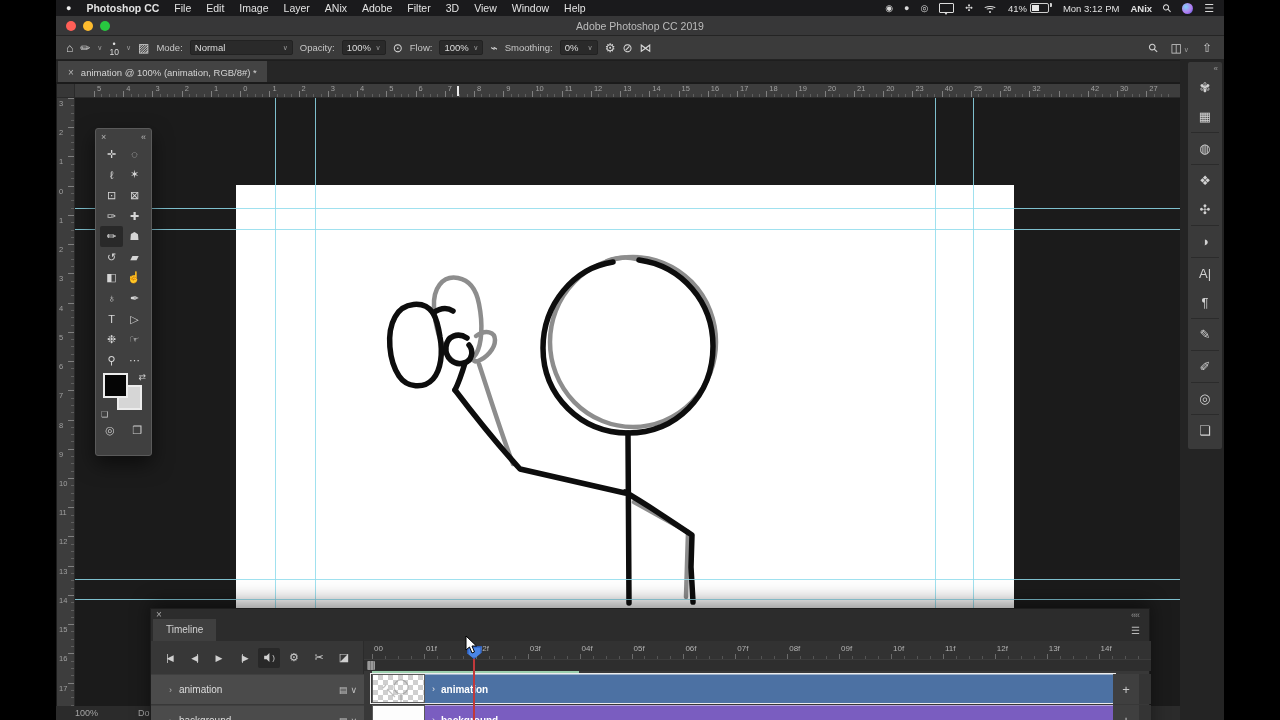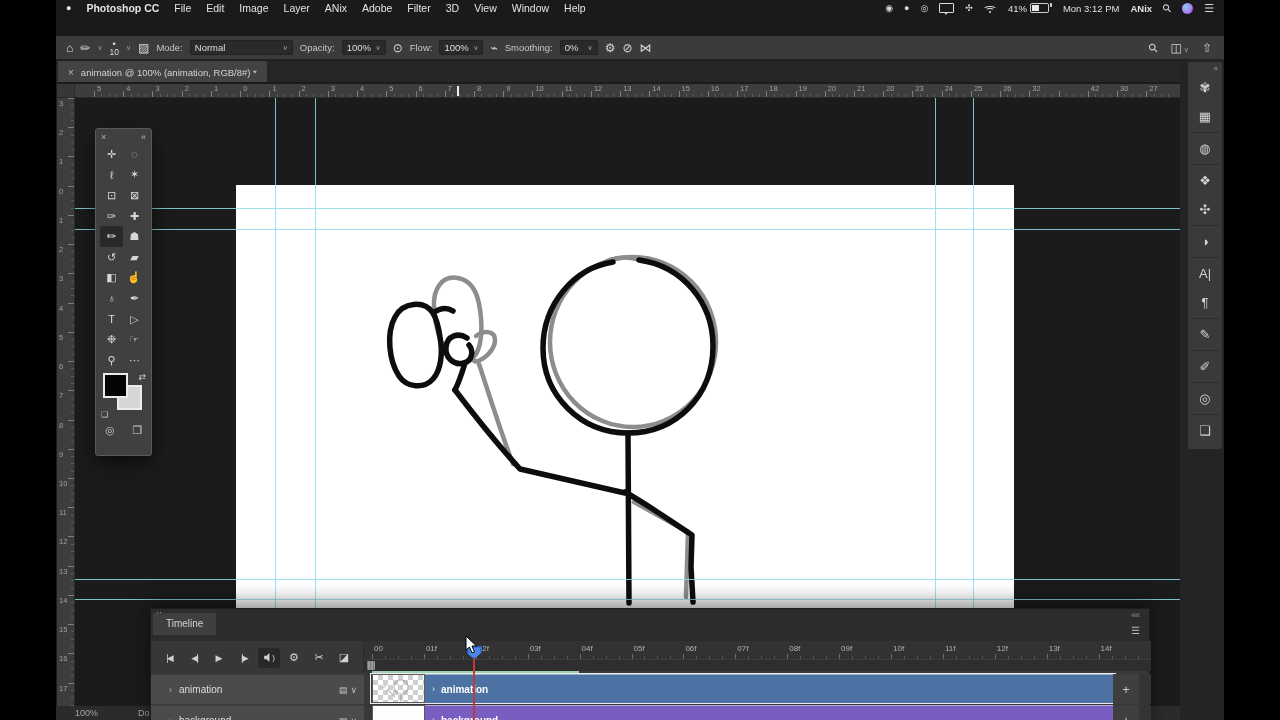--- a/index.html
+++ b/index.html
@@ -91,21 +91,21 @@
   .dock{position:absolute;left:8px;top:2px;width:34px;background:#3a3a3a;border-radius:2px;padding-bottom:4px}
   .dock-head{text-align:right;color:#9a9a9a;font-size:8px;padding:2px 4px 0 0}
   .ditem{height:29px;display:flex;align-items:center;justify-content:center;color:#d2d2d2;font-size:13px}
   .dsep{height:1px;background:#2b2b2b;margin:1px 3px}
 
   
   .timeline{position:absolute;left:94px;top:608px;width:1000px;height:140px;background:#383838;
             border:1px solid #1d1d1d;box-shadow:0 -6px 18px rgba(0,0,0,.45);box-sizing:border-box}
   .tl-head{position:absolute;left:0;top:0;width:100%;height:32px;background:#2c2c2c}
   .tl-close{position:absolute;left:5px;top:0px;color:#a8a8a8;font-size:10px}
-  .tl-tab{position:absolute;left:2px;top:4px;height:22px;line-height:22px;padding:0 13px;
+  .tl-tab{position:absolute;left:2px;top:10px;height:22px;line-height:22px;padding:0 13px;
           background:#3f3f3f;color:#d2d2d2;font-size:10px}
   .tl-collapse{position:absolute;right:10px;top:1px;color:#8f8f8f;font-size:9px;letter-spacing:-1px}
   .tl-menu{position:absolute;right:9px;top:16px;color:#bbb;font-size:10px}
   .tl-controls{position:absolute;left:0;top:32px;width:213px;height:33px;background:#373737;
                border-right:1px solid #2b2b2b;display:flex;align-items:center;gap:3px;padding-left:7px;box-sizing:border-box}
   .tbt{width:22px;height:20px;display:flex;align-items:center;justify-content:center;color:#d0d0d0;font-size:9px}
   .tbt.wide{letter-spacing:-2px}
   .tbt.active{background:#282828;border-radius:2px}
   .spk{width:7px;height:9px;background:#d0d0d0;clip-path:polygon(0 30%,35% 30%,75% 0,75% 100%,35% 70%,0 70%)}
   .spk-w{font-size:8px;color:#d0d0d0;margin-left:1px;letter-spacing:-1px}
@@ -180,20 +180,28 @@
           <div class="nub"></div>
         </div>
         <div>Mon 3:12 PM</div>
         <div style="font-weight: bold;">ANix</div>
         <div class="ic lens" style="font-size: 11px;">⚲</div>
         <div class="siri"></div>
         <div class="ic " style="font-size: 11px;">☰</div>
       </div>
   </div>
 
+  <div class="titlebar">
+    <div class="lights">
+      <span class="light" id="lt-close" style="background: rgb(255, 95, 87);"></span>
+      <span class="light" id="lt-min" style="background: rgb(254, 188, 46);"></span>
+      <span class="light" id="lt-zoom" style="background: rgb(40, 200, 64);"></span>
+    </div>
+    <span>Adobe Photoshop CC 2019</span>
+  </div>
 
   <div class="optionsbar">
     <span class="oicon">⌂</span>
     <span class="oicon">✏</span>
     <span class="chev">∨</span>
     <span class="bsz">
       <b>•</b>
       <span>10</span>
     </span>
     <span class="chev">∨</span>
@@ -381,21 +389,21 @@
         <div class="rlabel" style="left: 811.21px; top: 1px;">20</div>
         <div class="tick" style="left: 837.44px; bottom: 0px; width: 1px; height: 6px;"></div>
         <div class="tick" style="left: 844.747px; bottom: 0px; width: 1px; height: 3px; background: rgb(95, 95, 95);"></div>
         <div class="tick" style="left: 852.055px; bottom: 0px; width: 1px; height: 3px; background: rgb(95, 95, 95);"></div>
         <div class="tick" style="left: 859.362px; bottom: 0px; width: 1px; height: 3px; background: rgb(95, 95, 95);"></div>
         <div class="rlabel" style="left: 840.44px; top: 1px;">23</div>
         <div class="tick" style="left: 866.67px; bottom: 0px; width: 1px; height: 6px;"></div>
         <div class="tick" style="left: 873.977px; bottom: 0px; width: 1px; height: 3px; background: rgb(95, 95, 95);"></div>
         <div class="tick" style="left: 881.285px; bottom: 0px; width: 1px; height: 3px; background: rgb(95, 95, 95);"></div>
         <div class="tick" style="left: 888.592px; bottom: 0px; width: 1px; height: 3px; background: rgb(95, 95, 95);"></div>
-        <div class="rlabel" style="left: 869.67px; top: 1px;">24</div>
+        <div class="rlabel" style="left: 869.67px; top: 1px;">40</div>
         <div class="tick" style="left: 895.9px; bottom: 0px; width: 1px; height: 6px;"></div>
         <div class="tick" style="left: 903.207px; bottom: 0px; width: 1px; height: 3px; background: rgb(95, 95, 95);"></div>
         <div class="tick" style="left: 910.515px; bottom: 0px; width: 1px; height: 3px; background: rgb(95, 95, 95);"></div>
         <div class="tick" style="left: 917.822px; bottom: 0px; width: 1px; height: 3px; background: rgb(95, 95, 95);"></div>
         <div class="rlabel" style="left: 898.9px; top: 1px;">25</div>
         <div class="tick" style="left: 925.13px; bottom: 0px; width: 1px; height: 6px;"></div>
         <div class="tick" style="left: 932.438px; bottom: 0px; width: 1px; height: 3px; background: rgb(95, 95, 95);"></div>
         <div class="tick" style="left: 939.745px; bottom: 0px; width: 1px; height: 3px; background: rgb(95, 95, 95);"></div>
         <div class="tick" style="left: 947.053px; bottom: 0px; width: 1px; height: 3px; background: rgb(95, 95, 95);"></div>
         <div class="rlabel" style="left: 928.13px; top: 1px;">26</div>

